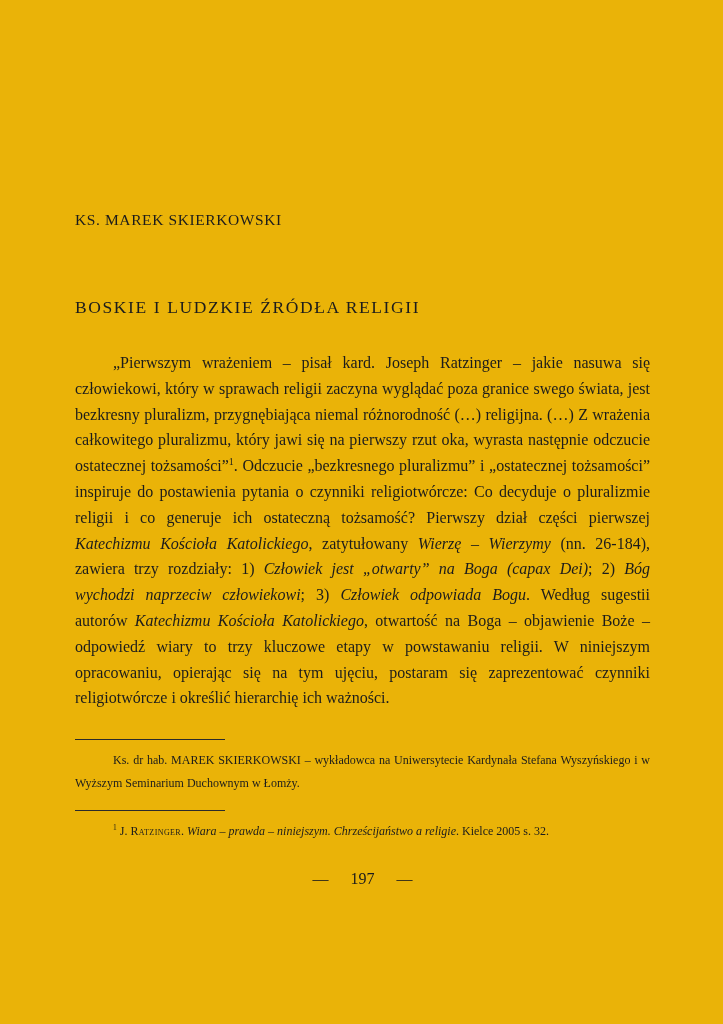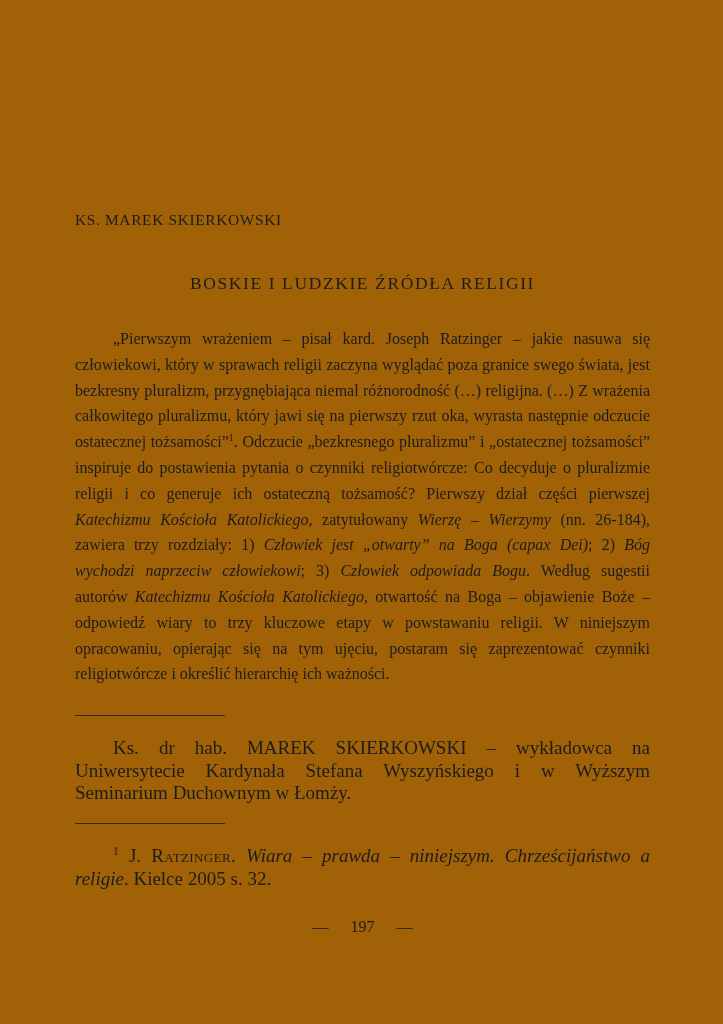--- a/index.html
+++ b/index.html
@@ -5,39 +5,38 @@
   html, body {
     margin: 0;
     padding: 0;
     background: #ffffff;
   }
   .page {
     position: relative;
     width: 723px;
     height: 1024px;
     margin: 0 auto;
-    background: #a16207;
+    background: #eab308;
     overflow: hidden;
     font-family: "Liberation Serif", serif;
     color: #1c1c1c;
     box-sizing: border-box;
   }
   .content {
     padding: 0 73px 0 75px;
     box-sizing: border-box;
   }
   .author-line {
     margin-top: 210px;
     font-size: 15.5px;
     letter-spacing: 0.6px;
     line-height: 20px;
   }
   .article-title {
-    margin-top: 42px;
-    text-align: center;
+    margin-top: 66px;
     font-size: 17.5px;
     font-weight: normal;
     letter-spacing: 1.6px;
     line-height: 22px;
   }
   .body-paragraph {
     margin-top: 32px;
     font-size: 16px;
     line-height: 25.8px;
     text-align: justify;
@@ -55,22 +54,22 @@
   }
   .footnote-separator {
     width: 150px;
     border: 0;
     border-top: 1.5px solid #2b2b2b;
     margin: 0;
   }
   .sep-1 { margin-top: 28px; }
   .sep-2 { margin-top: 16px; }
   .footnote {
-    margin-top: 21px;
-    font-size: 19px;
+    margin-top: 9px;
+    font-size: 12px;
     line-height: 22.4px;
     text-align: justify;
     text-indent: 38px;
   }
   .page-footer {
     margin-top: 28px;
     display: flex;
     justify-content: center;
     align-items: baseline;
     gap: 22px;

